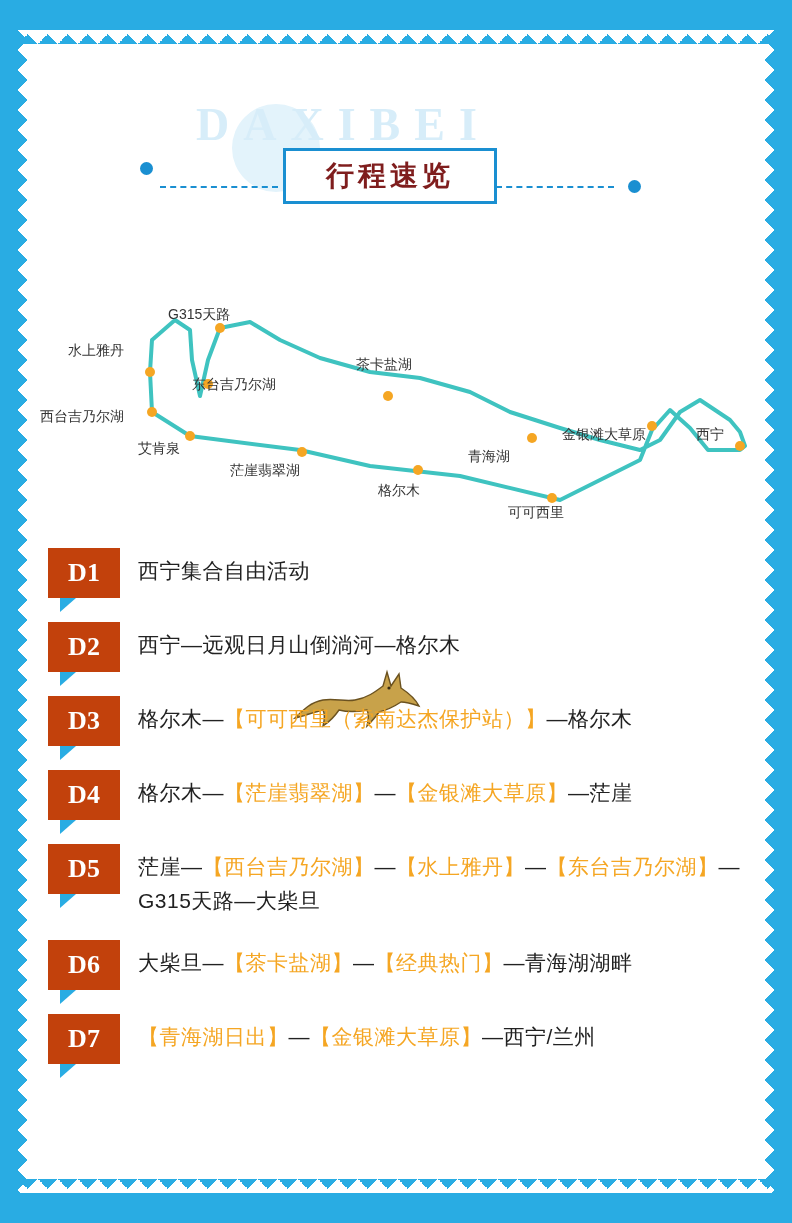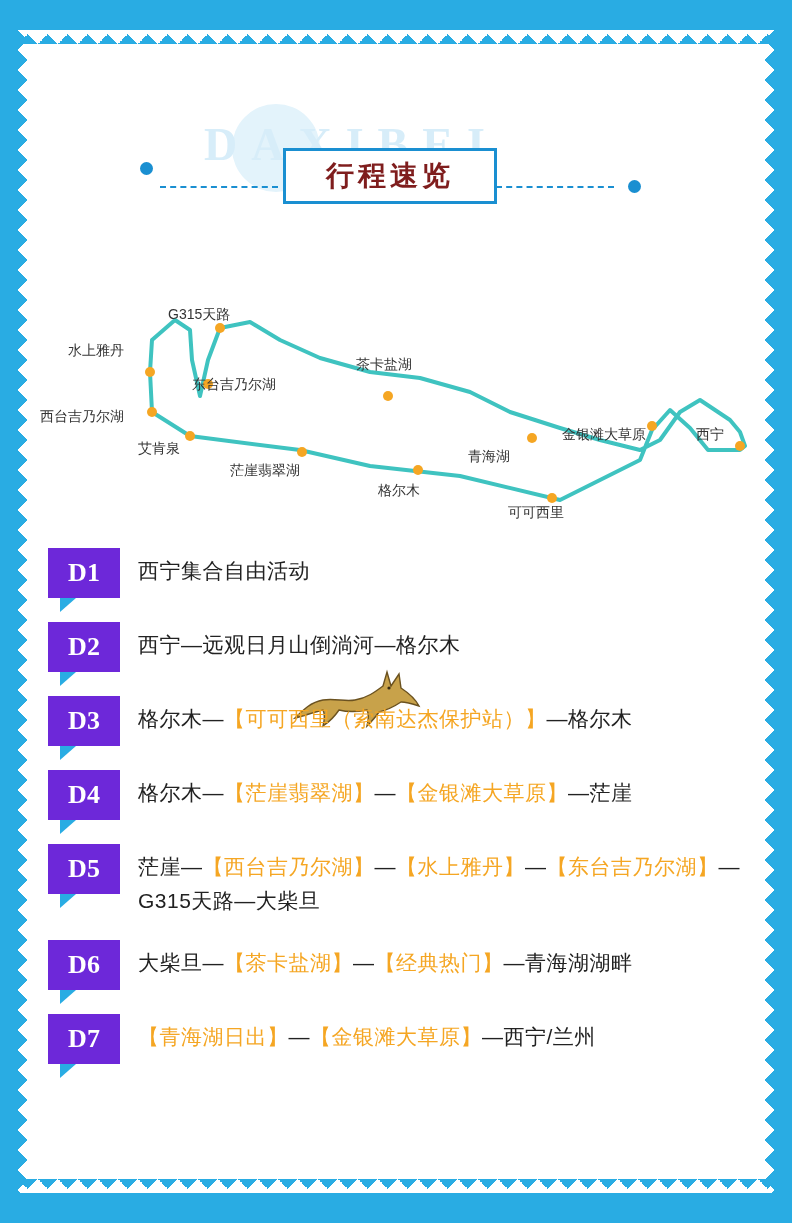--- a/index.html
+++ b/index.html
@@ -40,26 +40,25 @@
       linear-gradient(135deg,#29ace3 25%,transparent 25%) 0 -10px,
       linear-gradient(45deg,#29ace3 25%,transparent 25%) 0 -10px;
     background-size:20px 20px;
     background-repeat:repeat-y;
   }
   #side-left{left:18px;}
   #side-right{left:760px;transform:scaleX(-1);}
 
   
   #watermark{
-    position:absolute;left:204px;top:98px;
+    position:absolute;left:196px;top:98px;
     font-family:"Liberation Serif","DejaVu Serif",serif;
     font-size:46px;letter-spacing:14px;
     color:#d7edf9;font-weight:700;
     user-select:none;
-    margin-top:20px;
   }
   #watermark-circle{
     position:absolute;left:232px;top:104px;
     width:88px;height:88px;border-radius:50%;
     background:#e3f3fb;
   }
 
   
   #title-box{
     position:absolute;left:283px;top:148px;
@@ -98,21 +97,21 @@
   .day-row{
     position:relative;
     display:flex;align-items:flex-start;
     margin-bottom:22px;
     min-height:52px;
   }
   .day-badge{
     position:relative;
     flex:0 0 auto;
     width:72px;height:50px;
-    background:#6d28d9;
+    background:#c2410c;
     color:#ffffff;
     font-size:26px;font-weight:700;
     display:flex;align-items:center;justify-content:center;
     font-family:"Liberation Serif","DejaVu Serif",serif;
     margin-right:18px;
   }
   .day-badge:after{
     content:"";position:absolute;left:12px;top:50px;
     width:0;height:0;
     border-left:0 solid transparent;

